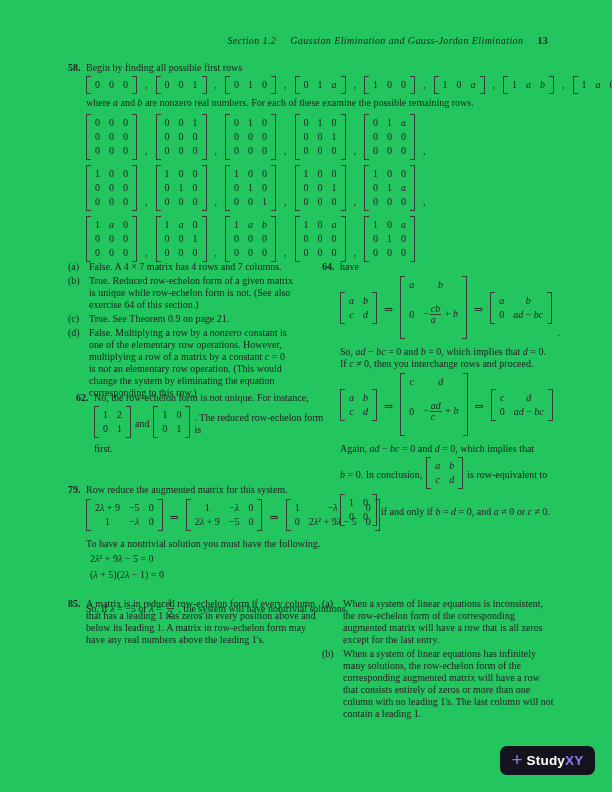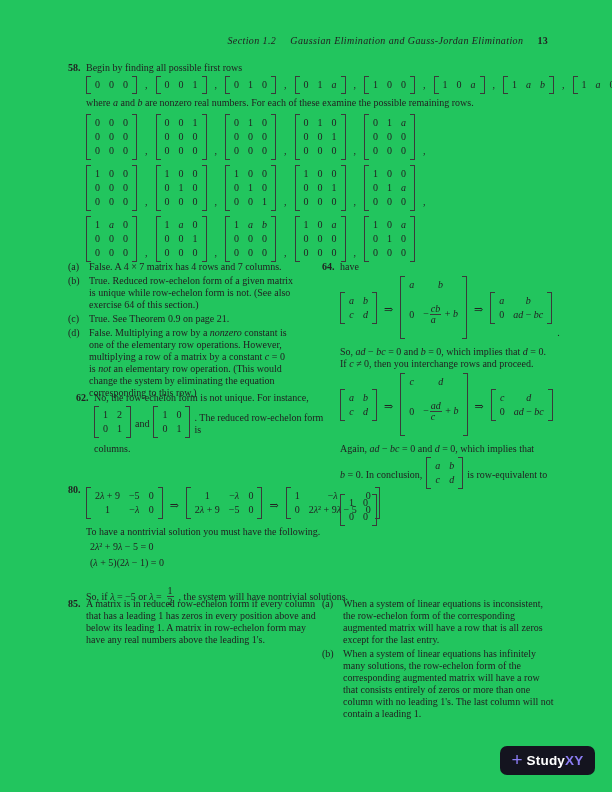--- a/index.html
+++ b/index.html
@@ -523,20 +523,21 @@
         <span class="mx"><span class="matrix">
               <span class="br l"></span>
               <span class="mgrid" style="grid-template-columns: repeat(2, auto);">
                 <span class="mcell">1</span>
                 <span class="mcell">0</span>
                 <span class="mcell">0</span>
                 <span class="mcell">0</span>
               </span>
               <span class="br r"></span>
             </span></span>
+        <span class="txt">if and only if <i>b</i> = <i>d</i> = 0, and <i>a</i> ≠ 0 or <i>c</i> ≠ 0.</span>
       </div>
     </div>
   </div>
 
   <div class="prob" style="left:76px; top:392px; width:250px;">
     <span class="pnum">62.</span>
     <div class="pbody">
       <div class="txt">No, the row-echelon form is not unique. For instance,</div>
       <div class="inline-row">
         <span class="mx"><span class="matrix">
@@ -555,27 +556,28 @@
               <span class="mgrid" style="grid-template-columns: repeat(2, auto);">
                 <span class="mcell">1</span>
                 <span class="mcell">0</span>
                 <span class="mcell">0</span>
                 <span class="mcell">1</span>
               </span>
               <span class="br r"></span>
             </span></span>
         <span>. The reduced row-echelon form is</span>
       </div>
-      <div class="txt">columns.</div>
+      <div class="txt">first.</div>
     </div>
   </div>
 
   <div class="prob" style="left:68px; top:484px; width:486px;">
-    <span class="pnum">80.</span>
+    <span class="pnum">79.</span>
     <div class="pbody">
+      <div class="txt">Row reduce the augmented matrix for this system.</div>
       <div class="chain">
         <span class="mx"><span class="matrix">
               <span class="br l"></span>
               <span class="mgrid" style="grid-template-columns: repeat(3, auto);">
                 <span class="mcell">2<i>λ</i> + 9</span>
                 <span class="mcell">−5</span>
                 <span class="mcell">0</span>
                 <span class="mcell">1</span>
                 <span class="mcell">−<i>λ</i></span>
                 <span class="mcell">0</span>

